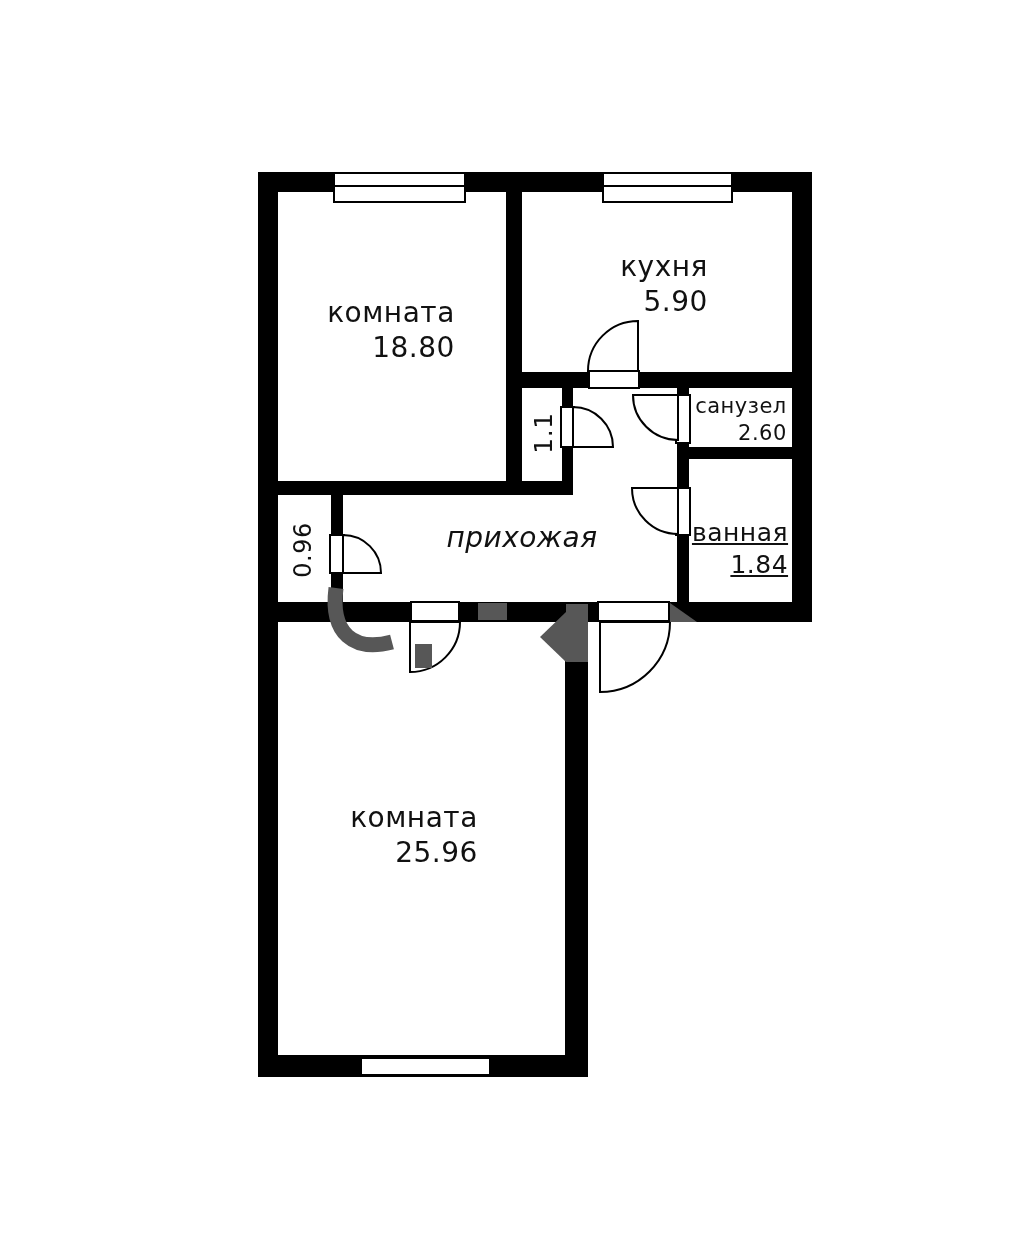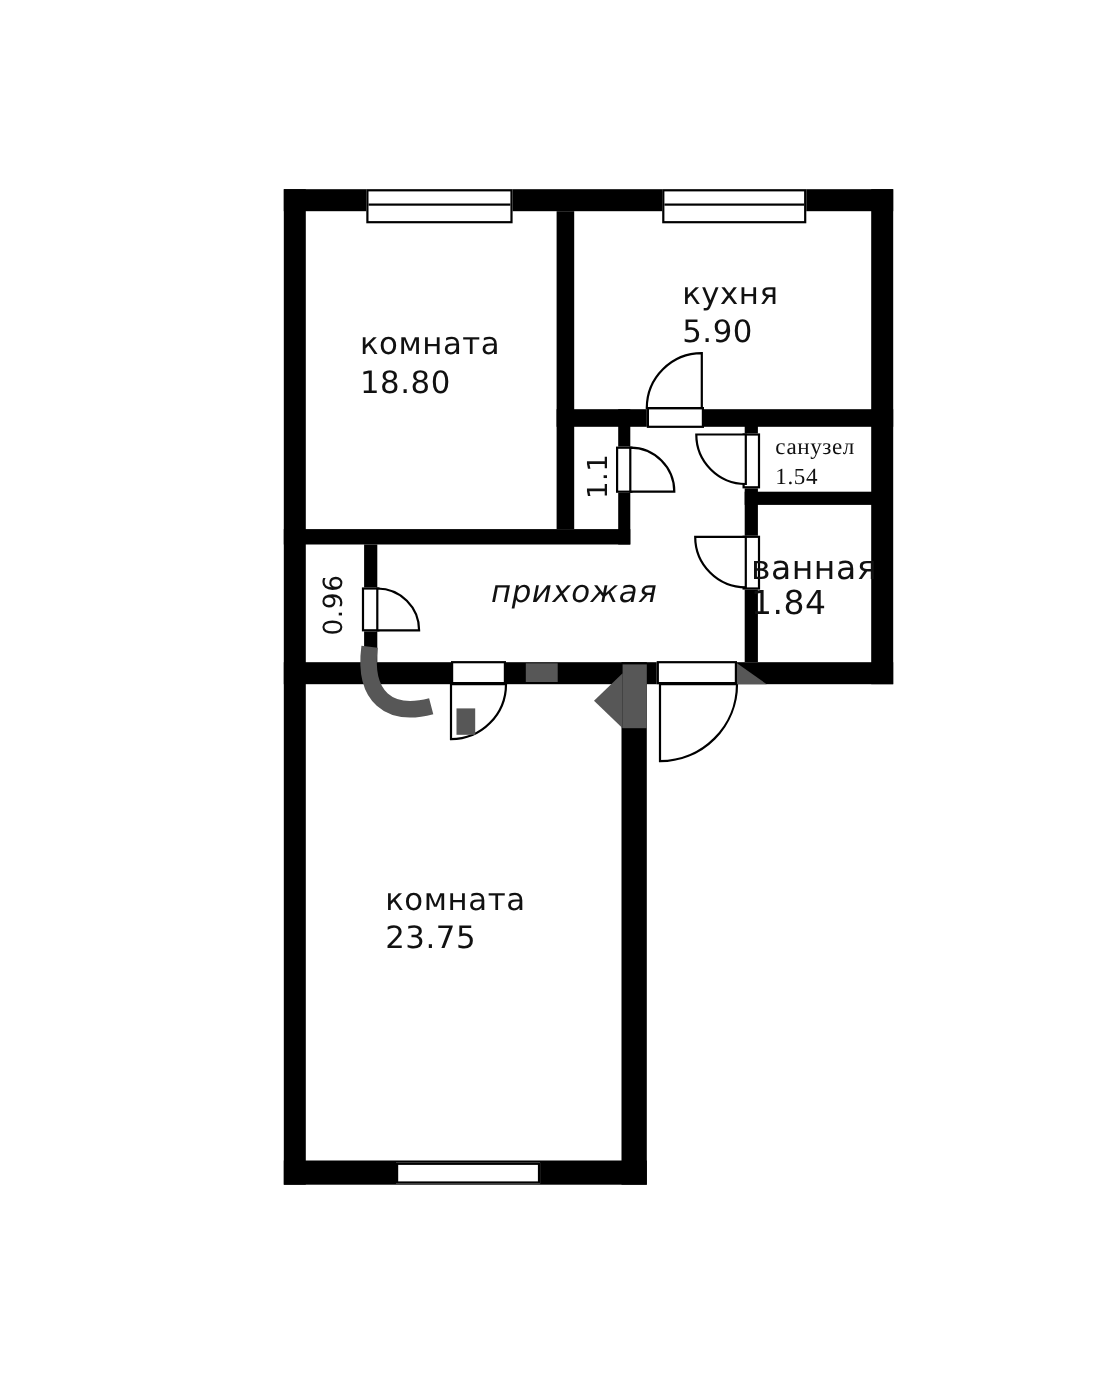--- a/index.html
+++ b/index.html
@@ -5,21 +5,21 @@
   html,body{margin:0;padding:0;background:#ffffff;}
   .plan{
     position:relative;width:1010px;height:1248px;background:#ffffff;
     font-family:"DejaVu Sans","Liberation Sans",sans-serif;color:#111111;
     overflow:hidden;
   }
   .wall{position:absolute;background:#000000;}
   .opening{position:absolute;background:#ffffff;border:2px solid #000000;box-sizing:border-box;}
   .win-line{position:absolute;left:0;right:0;top:11px;height:2px;background:#000000;}
   .overlay{position:absolute;left:0;top:0;}
-  .label{position:absolute;text-align:left;transform:translateX(-50%);white-space:nowrap;letter-spacing:0.5px;}
+  .label{position:absolute;text-align:right;transform:translateX(-50%);white-space:nowrap;letter-spacing:0.5px;}
   .vlabel{position:absolute;transform:translate(-50%,-50%) rotate(-90deg);white-space:nowrap;letter-spacing:0.5px;}
 </style>
 </head>
 <body>
 
 <div class="plan">
 
   <div class="wall" style="left:258px;top:172px;width:554px;height:20px;"></div>
   <div class="wall" style="left:258px;top:172px;width:20px;height:905px;"></div>
   <div class="wall" style="left:792px;top:172px;width:20px;height:450px;"></div>
@@ -76,37 +76,37 @@
   <div class="label" style="left:391px;top:295px;font-size:28px;line-height:35px;">
     <div>комната</div>
     <div>18.80</div>
   </div>
 
   <div class="label" style="left:664px;top:249px;font-size:28px;line-height:35px;">
     <div>кухня</div>
     <div>5.90</div>
   </div>
 
-  <div class="label" style="left:741px;top:393px;font-size:21px;line-height:27px;font-family:Liberation Serif, serif;">
+  <div class="label" style="left:741px;top:393px;font-size:21px;line-height:27px;">
     <div>санузел</div>
-    <div>1.54</div>
+    <div>2.60</div>
   </div>
 
-  <div class="label" style="left:740px;top:501px;font-size:30px;line-height:32px;">
+  <div class="label" style="left:740px;top:517px;font-size:25px;line-height:32px;text-decoration:underline;">
     <div>ванная</div>
     <div>1.84</div>
   </div>
 
   <div class="label" style="left:522px;top:520px;font-size:28px;line-height:35px;font-style:italic;">
     <div>прихожая</div>
   </div>
 
   <div class="label" style="left:414px;top:800px;font-size:28px;line-height:35px;">
     <div>комната</div>
-    <div>23.75</div>
+    <div>25.96</div>
   </div>
 
   <div class="vlabel" style="left:303px;top:550px;font-size:24px;">
     <span>0.96</span>
   </div>
 
   <div class="vlabel" style="left:543px;top:433px;font-size:25px;">
     <span>1.1</span>
   </div>
 

